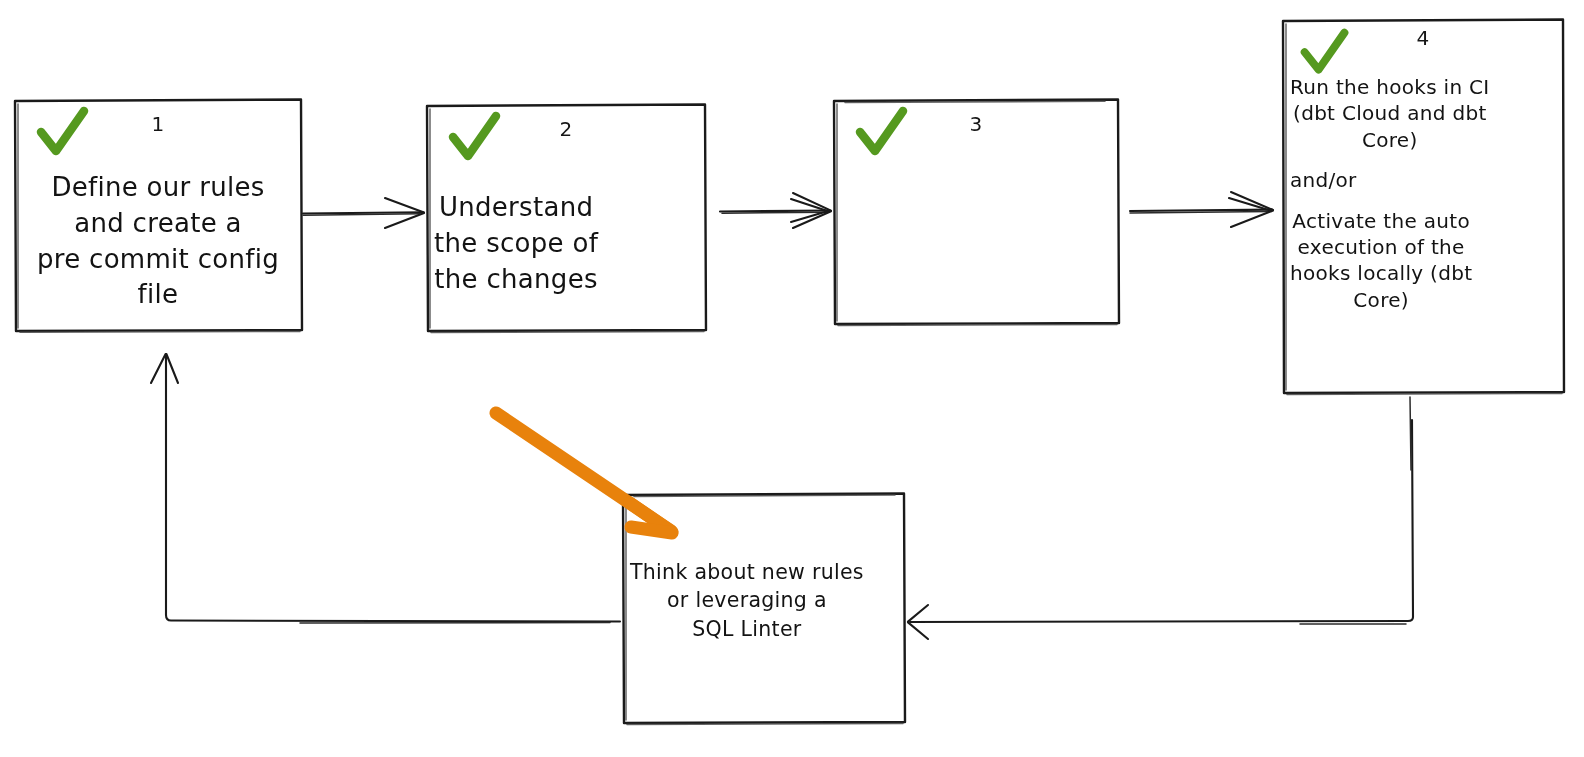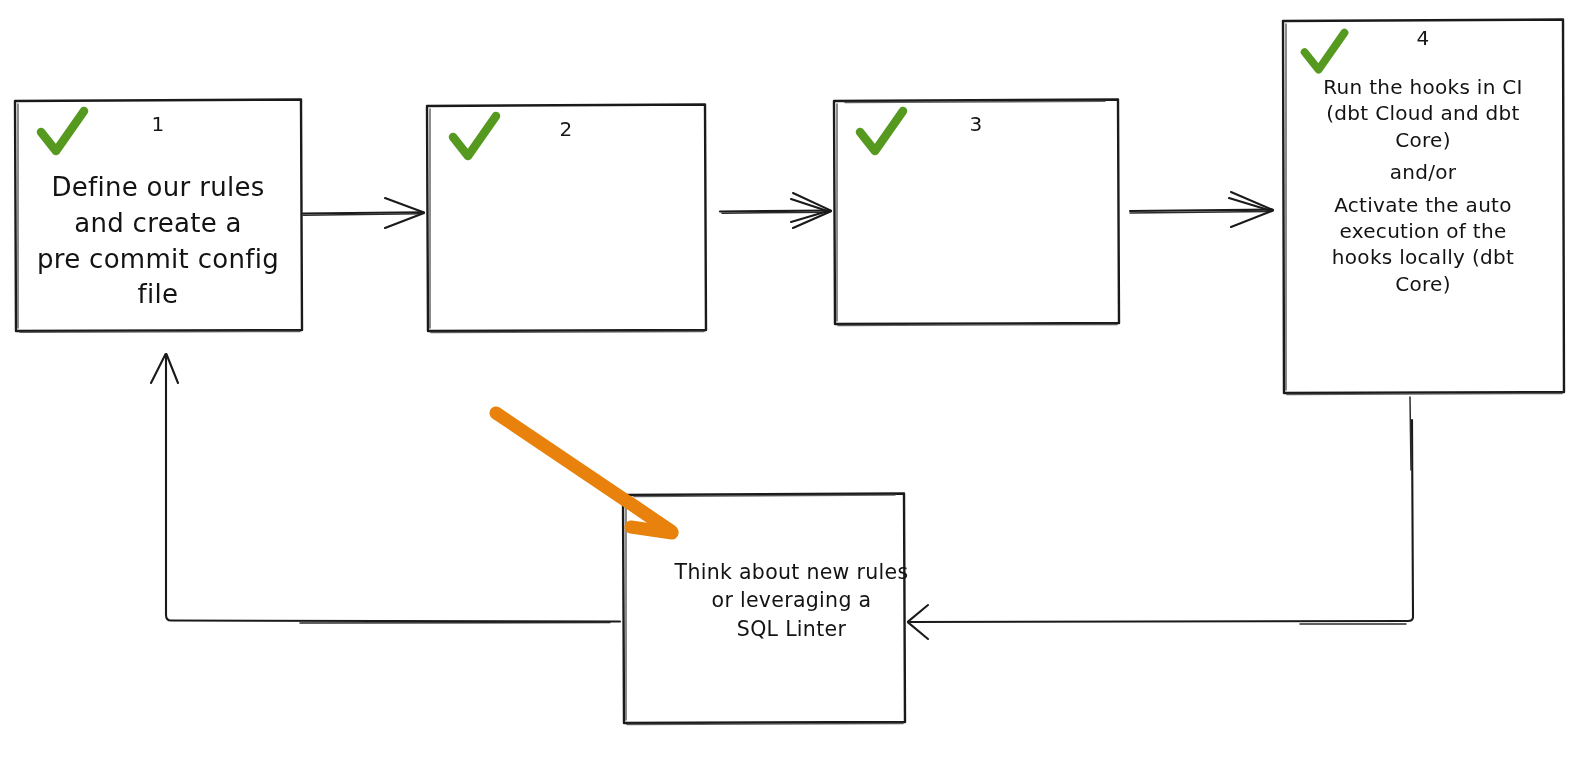--- a/index.html
+++ b/index.html
@@ -56,35 +56,35 @@
     top: 6px;
     width: 54px;
     height: 54px;
   }
   .node-body {
     width: 100%;
     flex: 1 1 auto;
     display: flex;
     flex-direction: column;
     justify-content: center;
-    align-items: center;
+    align-items: flex-start;
     padding: 0 8px 10px 8px;
     box-sizing: border-box;
   }
   .node-text {
     text-align: center;
     font-family: "DejaVu Sans", sans-serif;
     font-size: 26px;
     line-height: 1.38;
     color: #131313;
     letter-spacing: 0.3px;
     white-space: pre-line;
   }
   .node-text + .node-text {
-    margin-top: 6px;
+    margin-top: 14px;
   }
   
   #node-1 { left: 14px;   top: 100px; width: 288px; height: 231px; }
   #node-2 { left: 426px;  top: 105px; width: 280px; height: 226px; }
   #node-3 { left: 833px;  top: 100px; width: 286px; height: 224px; }
   #node-4 { left: 1282px; top: 20px;  width: 282px; height: 374px; }
   #node-5 { left: 622px;  top: 494px; width: 339px; height: 230px; }
 
   #node-4 .node-head { height: 52px; }
   #node-4 .node-number { top: 6px; }
@@ -204,20 +204,25 @@
     </div>
   </div>
 
   <div class="node" id="node-2">
     <div class="node-head">
       <svg class="check" viewBox="0 0 54 54">
         <path d="M5,26 L20,45 L48,5" fill="none" stroke="#55991f" stroke-width="8.5" stroke-linecap="round" stroke-linejoin="round"></path>
       </svg>
       <div class="node-number">2</div>
     </div>
+    <div class="node-body">
+      <div class="node-text">Understand
+the scope of
+the changes</div>
+    </div>
   </div>
 
   <div class="node" id="node-3">
     <div class="node-head">
       <svg class="check" viewBox="0 0 54 54">
         <path d="M5,26 L20,45 L48,5" fill="none" stroke="#55991f" stroke-width="8.5" stroke-linecap="round" stroke-linejoin="round"></path>
       </svg>
       <div class="node-number">3</div>
     </div>
   </div>

